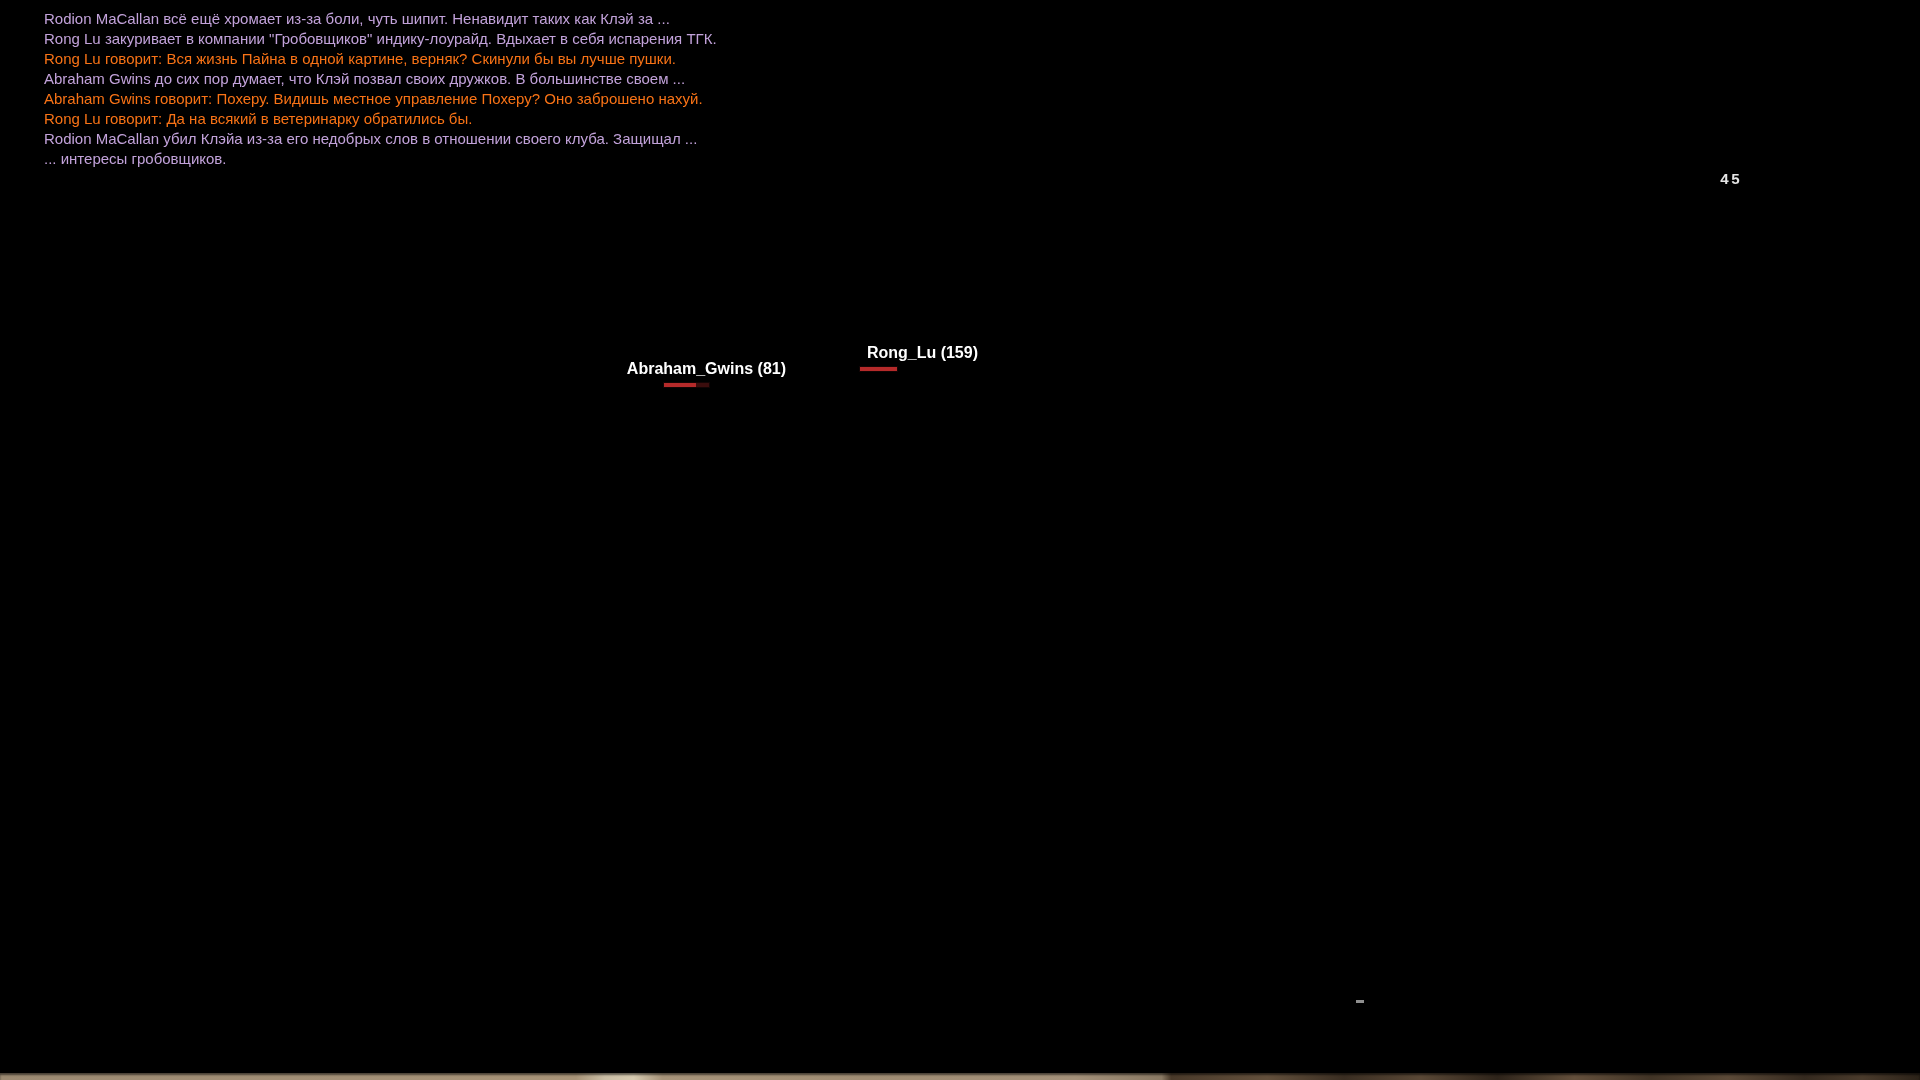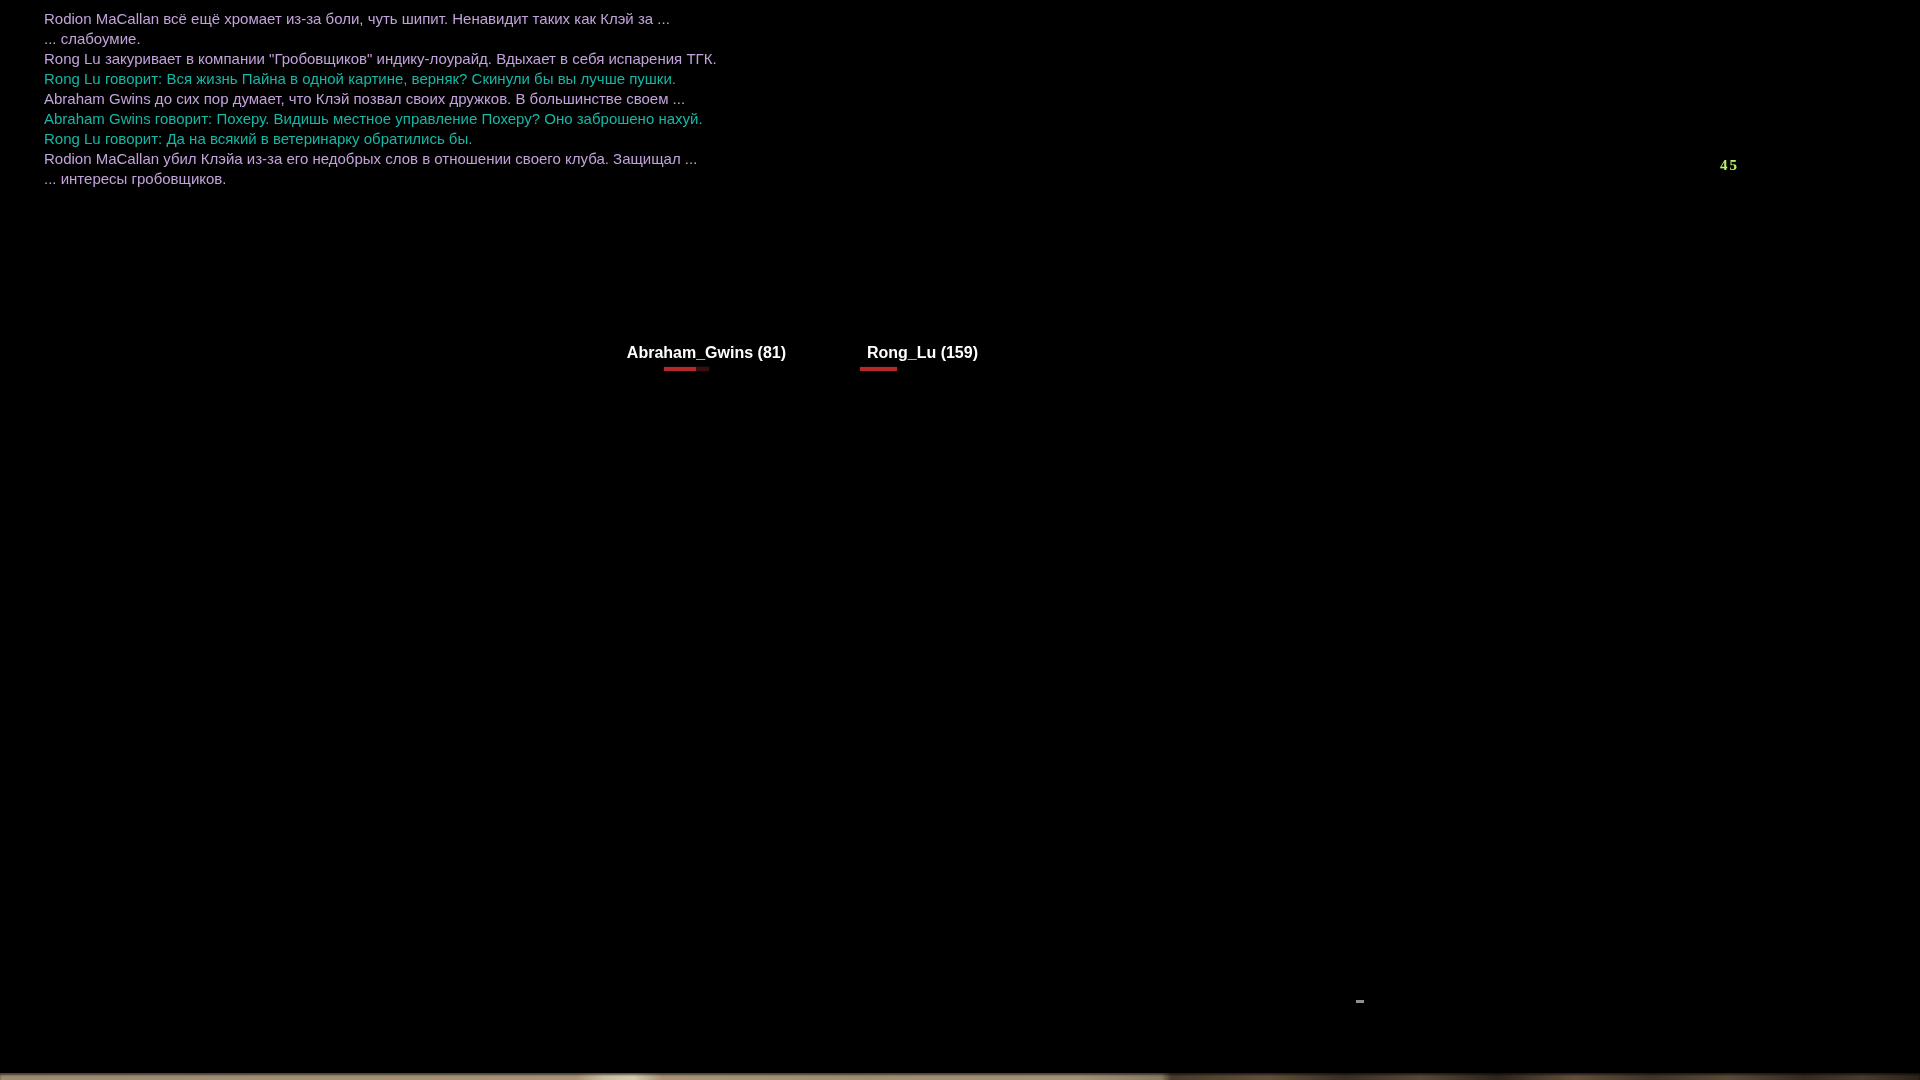--- a/index.html
+++ b/index.html
@@ -15,44 +15,44 @@
     position: absolute; left: 44px; top: 9px;
     width: 1100px;
   }
   .chat > div {
     font-size: 15px; font-weight: normal; line-height: 20px;
     white-space: pre;
     text-shadow: 1px 1px 0 #000, -1px 1px 0 #000, 1px -1px 0 #000,
                  -1px -1px 0 #000, 2px 2px 1px #000;
   }
   .chat > .action { color: #C2A2DA; }
-  .chat > .say    { color: #14b8a6; }
+  .chat > .say    { color: #f97316; }
 
   
   .nametag { position: absolute; width: 200px; text-align: right; }
-  .nametag-abraham { left: 586px; top: 344px; }
+  .nametag-abraham { left: 586px; top: 360px; }
   .nametag-rong    { left: 778px; top: 344px; }
   .nametag-label {
     color: #FFFFFF; font-size: 16px; font-weight: bold;
     text-shadow: 1px 1px 0 #000, -1px 1px 0 #000, 1px -1px 0 #000,
                  -1px -1px 0 #000, 2px 2px 1px #000;
   }
   .healthbar {
     margin: 4px auto 0 auto;
     height: 6px; background: #3B0D0D;
     border: 1px solid #120404;
   }
   .healthbar-abraham { width: 47px; }
   .healthbar-rong    { width: 39px; }
   .healthbar-fill { height: 100%; background: #B52A2A; }
 
   
   .fps {
-    position: absolute; left: 1720px; top: 157px;
-    color: #bef264; font-family: Liberation Serif, serif;
+    position: absolute; left: 1720px; top: 172px;
+    color: #e5e5e5; font-family: Liberation Mono, monospace;
     font-size: 15px; font-weight: bold; letter-spacing: 2px;
     text-shadow: 1px 1px 0 #000, -1px -1px 0 #000, 1px -1px 0 #000, -1px 1px 0 #000;
   }
 
   
   .cursor-dash {
     position: absolute; left: 1356px; top: 1000px;
     width: 8px; height: 3px; background: #8F8F8F;
   }
 
@@ -68,21 +68,20 @@
     box-shadow: inset 0 2px 2px rgba(0,0,0,0.55);
   }
 </style>
 </head>
 <body>
 
 <div class="screen">
 
   <div class="chat">
     <div class="action">Rodion MaCallan всё ещё хромает из-за боли, чуть шипит. Ненавидит таких как Клэй за ...</div>
-    <div class="action">... слабоумие.</div>
     <div class="action">Rong Lu закуривает в компании "Гробовщиков" индику-лоурайд. Вдыхает в себя испарения ТГК.</div>
     <div class="say">Rong Lu говорит: Вся жизнь Пайна в одной картине, верняк? Скинули бы вы лучше пушки.</div>
     <div class="action">Abraham Gwins до сих пор думает, что Клэй позвал своих дружков. В большинстве своем ...</div>
     <div class="say">Abraham Gwins говорит: Похеру. Видишь местное управление Похеру? Оно заброшено нахуй.</div>
     <div class="say">Rong Lu говорит: Да на всякий в ветеринарку обратились бы.</div>
     <div class="action">Rodion MaCallan убил Клэйа из-за его недобрых слов в отношении своего клуба. Защищал ...</div>
     <div class="action">... интересы гробовщиков.</div>
   </div>
 
   <div class="nametag nametag-abraham">

